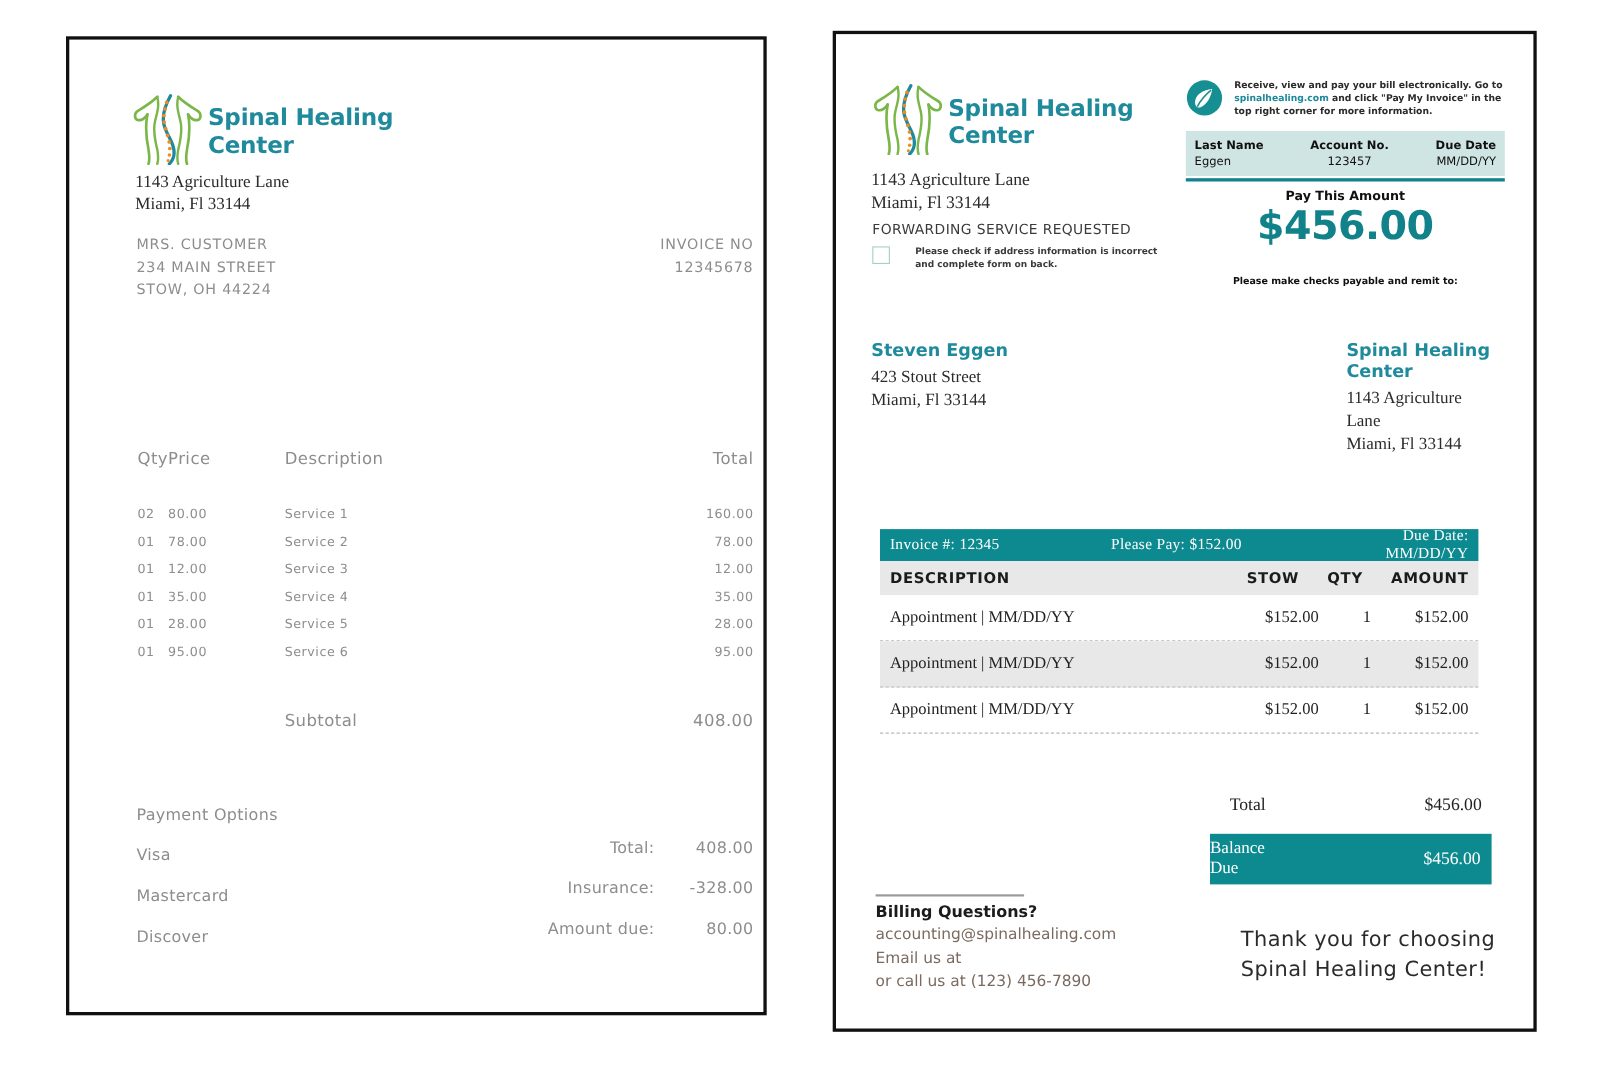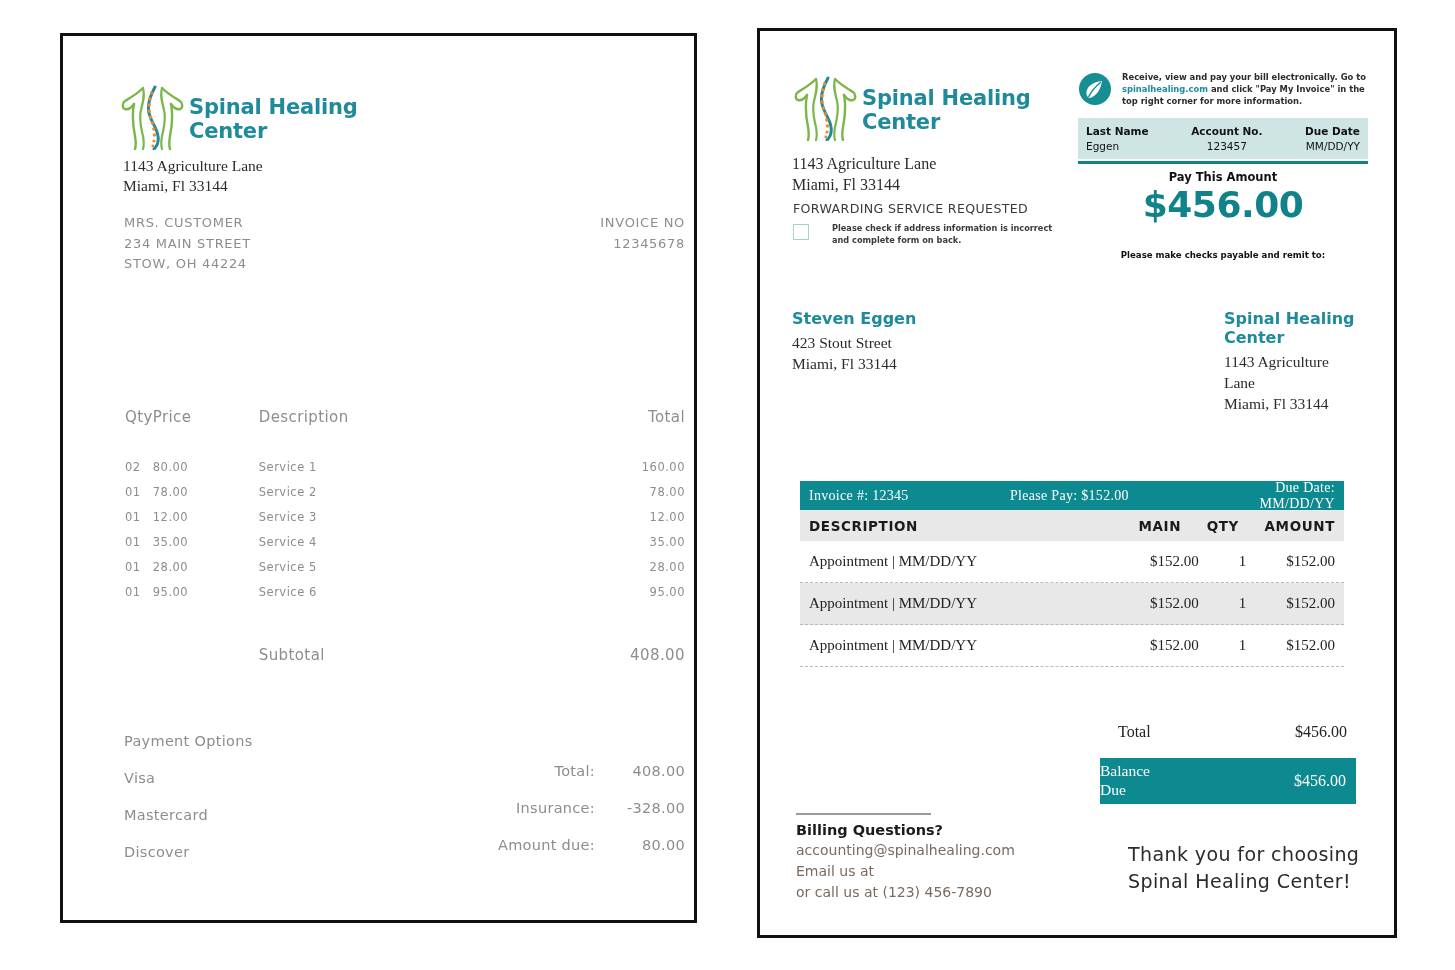--- a/index.html
+++ b/index.html
@@ -457,21 +457,21 @@
       </div>
 
       <div class="r-inv">
         <div class="r-invbar">
           <span class="b1">Invoice #: 12345</span>
           <span class="b2">Please Pay:  $152.00</span>
           <span class="b3">Due Date:  MM/DD/YY</span>
         </div>
         <div class="r-invhead">
           <span class="c-desc">DESCRIPTION</span>
-          <span class="c-rate">MAIN</span>
+          <span class="c-rate">STOW</span>
           <span class="c-qty">QTY</span>
           <span class="c-amt">AMOUNT</span>
         </div>
         <div class="r-row">
           <span class="c-desc">Appointment | MM/DD/YY</span>
           <span class="c-rate">$152.00</span>
           <span class="c-qty">1</span>
           <span class="c-amt">$152.00</span>
         </div>
         <div class="r-row alt">

